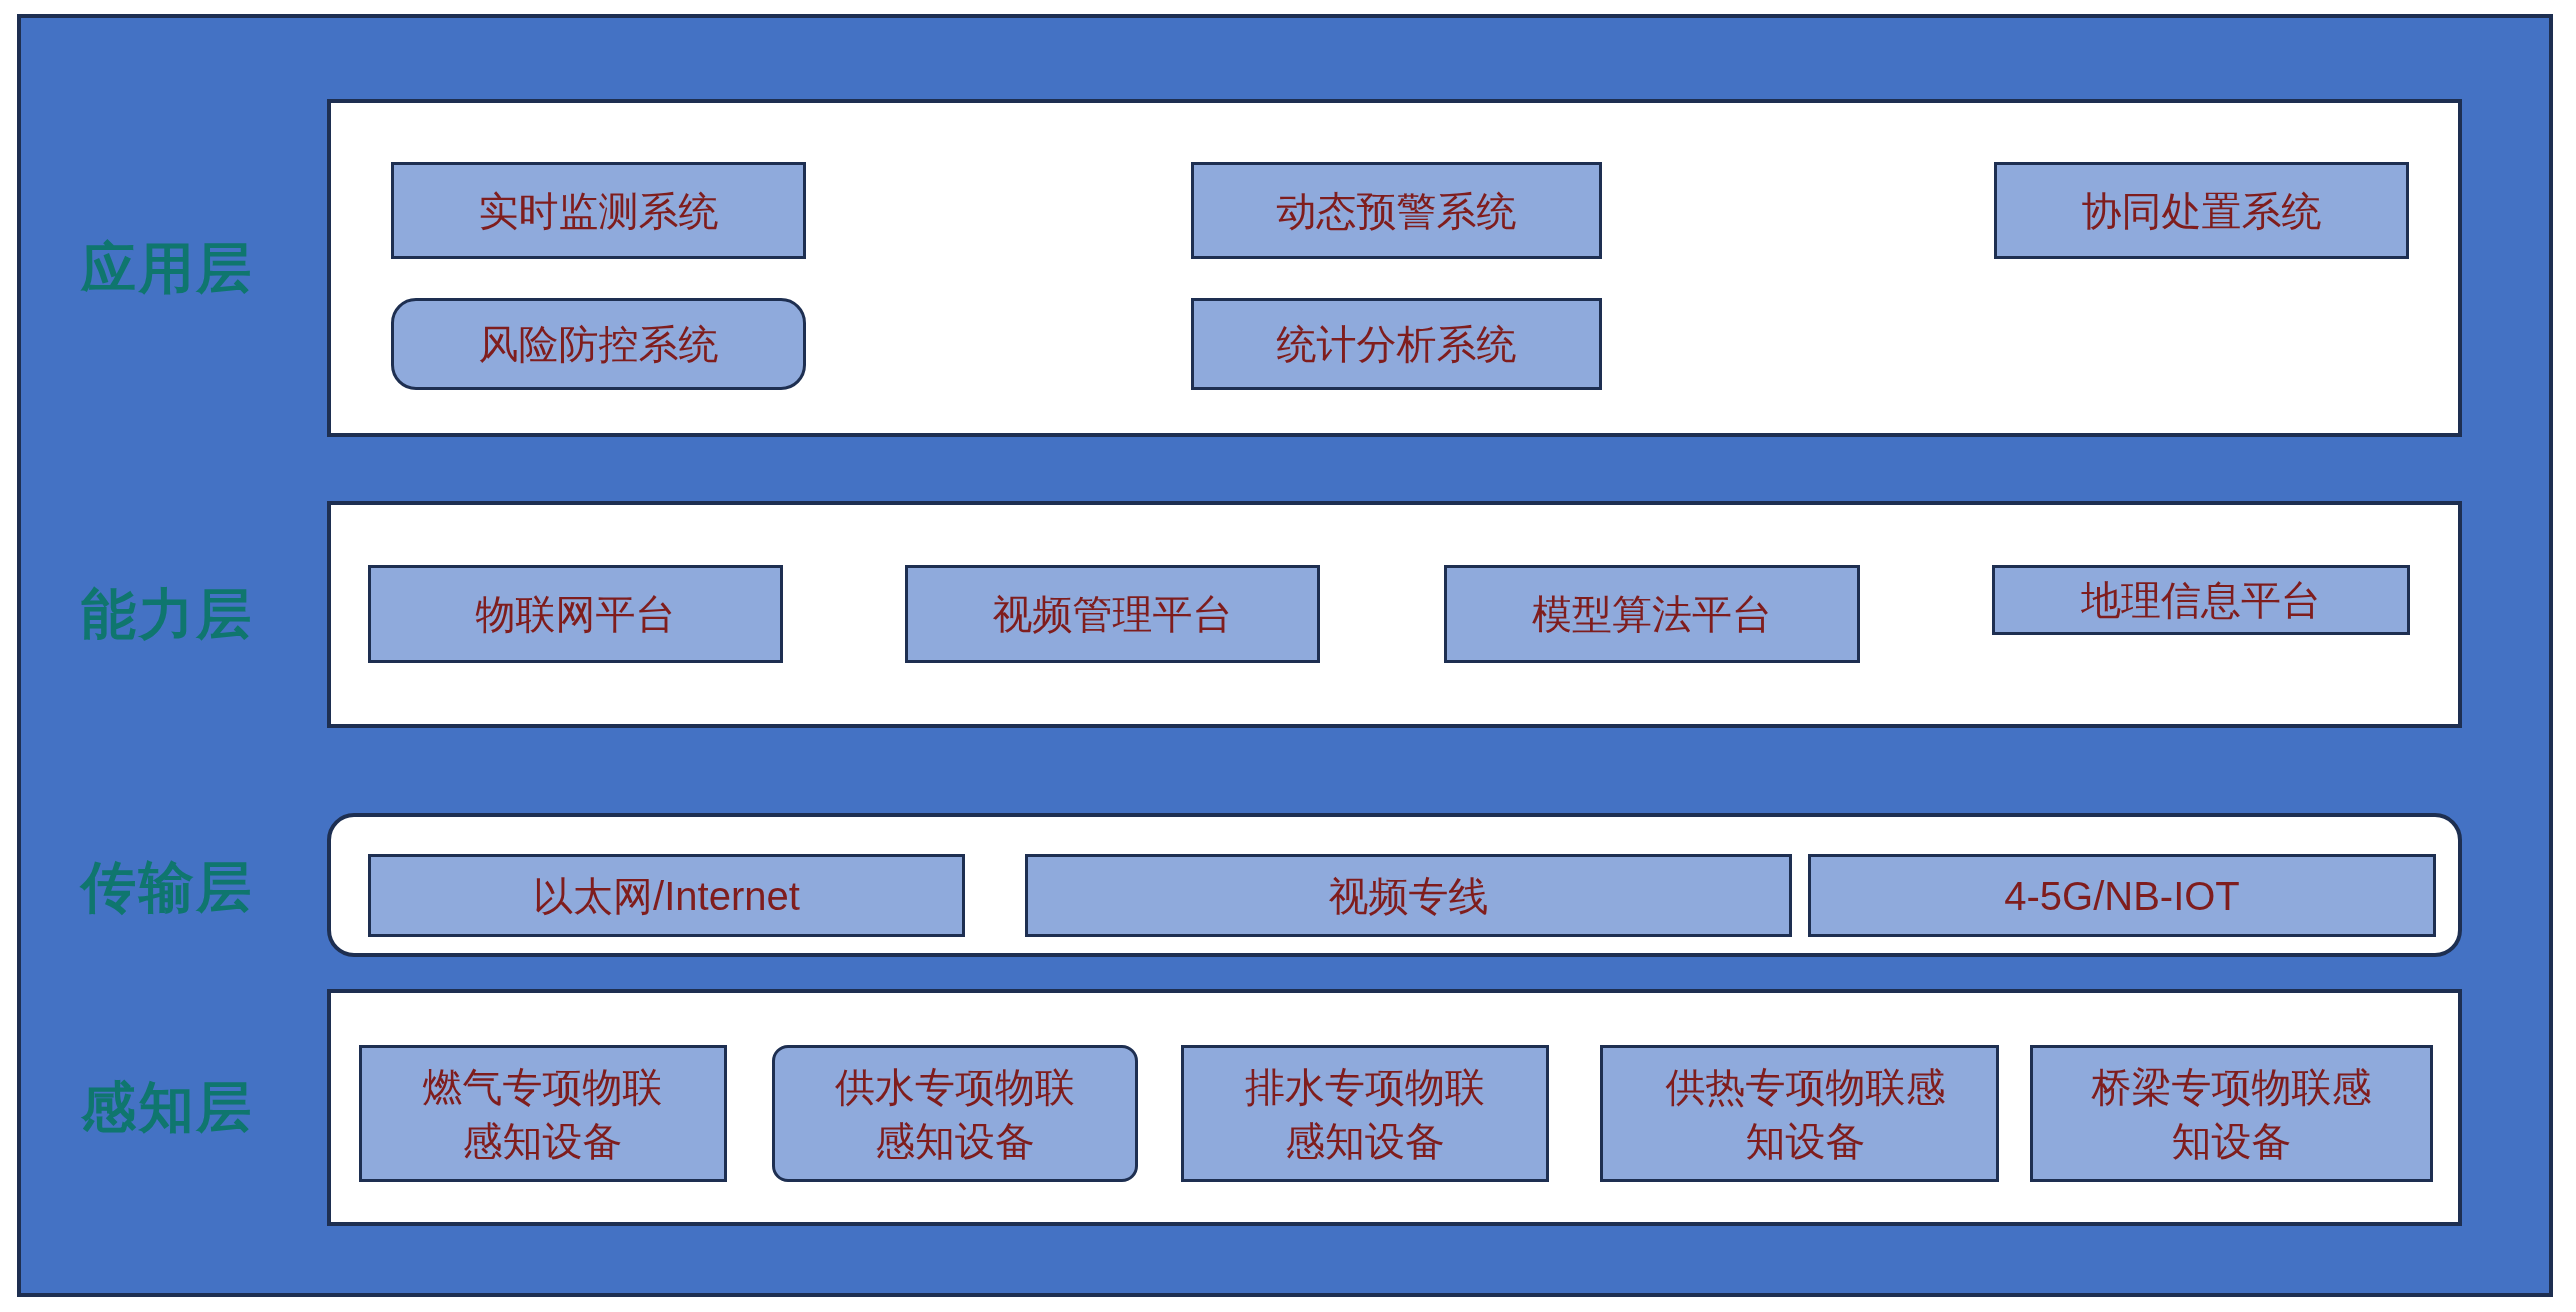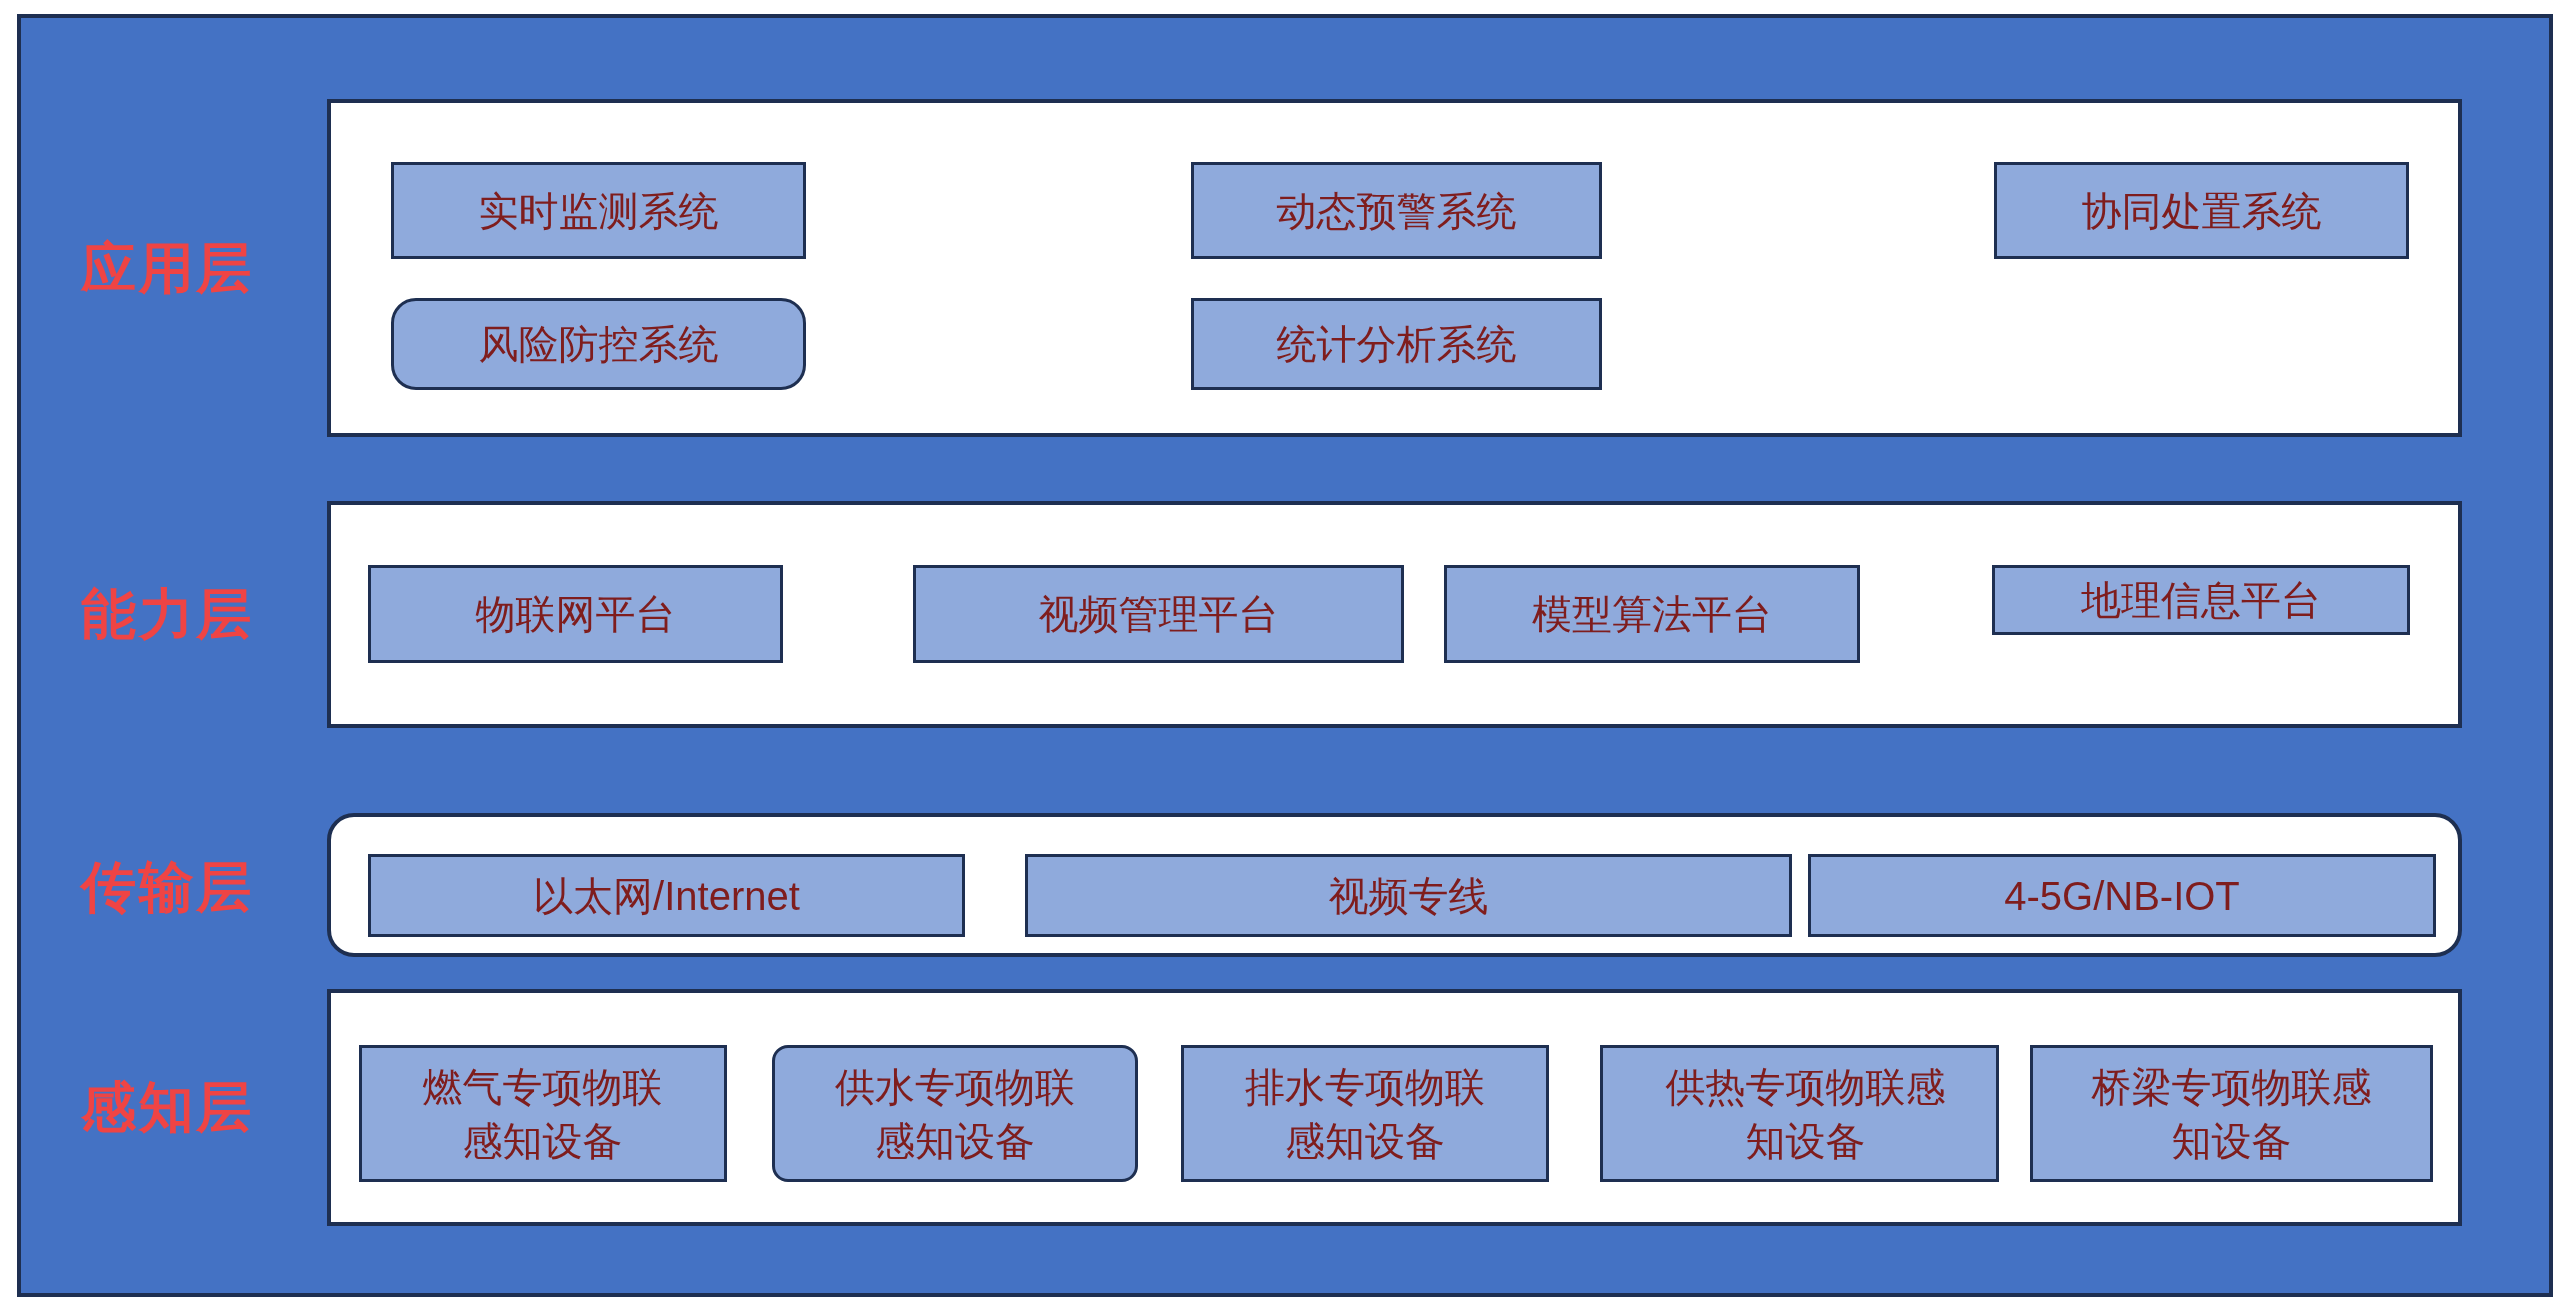--- a/index.html
+++ b/index.html
@@ -1,21 +1,21 @@
 <!DOCTYPE html>
 <html style="--outer-fill: #4472C4; --line: #1E2F51; --box-fill: #8FAADC;font-size:13.8px"><head>
 <meta charset="utf-8">
 <style>
   html,body{margin:0;padding:0;background:#ffffff;}
   body{font-family:"Liberation Sans","DejaVu Sans",sans-serif;}
   .canvas{position:relative;width:2576px;height:1313px;background:#ffffff;overflow:hidden;}
   .outer{position:absolute;background:var(--outer-fill,#4472C4);border:4.3px solid var(--line,#1E2F51);box-sizing:border-box;}
   .layer-section{display:contents;}
   .layer-label{
-    position:absolute;color:#ef4444;font-weight:700;font-size:55px;
+    position:absolute;color:#0f766e;font-weight:700;font-size:55px;
     text-align:center;transform:translateY(-50%);letter-spacing:2.6px;
     line-height:1.1;white-space:nowrap;
   }
   .panel{position:absolute;background:#ffffff;border:4.3px solid var(--line,#1E2F51);box-sizing:border-box;}
   .box{
     position:absolute;background:var(--box-fill,#8FAADC);border:3.4px solid var(--line,#1E2F51);
     box-sizing:border-box;display:flex;align-items:center;justify-content:center;
     font-size:40px;color:#7f1d1d;text-align:center;white-space:pre-line;line-height:1.35;
   }
 </style>
@@ -33,21 +33,21 @@
         <div class="box" style="left: 1663px; top: 59px; width: 415px; height: 97px;">协同处置系统</div>
         <div class="box" style="left: 60px; top: 195px; width: 415px; height: 92px; border-radius: 25px;">风险防控系统</div>
         <div class="box" style="left: 860px; top: 195px; width: 411px; height: 92px;">统计分析系统</div>
       </div>
   </div>
 
   <div class="layer-section">
     <div class="layer-label" style="left: 47px; width: 241px; top: 614px;">能力层</div>
     <div class="panel" style="left: 327px; top: 501px; width: 2135px; height: 227px;">
         <div class="box" style="left: 37px; top: 60px; width: 415px; height: 98px;">物联网平台</div>
-        <div class="box" style="left: 574px; top: 60px; width: 491px; height: 98px; margin-left: 8px;">视频管理平台</div>
+        <div class="box" style="left: 574px; top: 60px; width: 415px; height: 98px;">视频管理平台</div>
         <div class="box" style="left: 1113px; top: 60px; width: 416px; height: 98px;">模型算法平台</div>
         <div class="box" style="left: 1661px; top: 60px; width: 418px; height: 70px;">地理信息平台</div>
       </div>
   </div>
 
   <div class="layer-section">
     <div class="layer-label" style="left: 47px; width: 241px; top: 887px;">传输层</div>
     <div class="panel" style="left: 327px; top: 813px; width: 2135px; height: 144px; border-radius: 27px;">
         <div class="box" style="left: 37px; top: 37px; width: 597px; height: 83px;">以太网/Internet</div>
         <div class="box" style="left: 694px; top: 37px; width: 767px; height: 83px;">视频专线</div>

